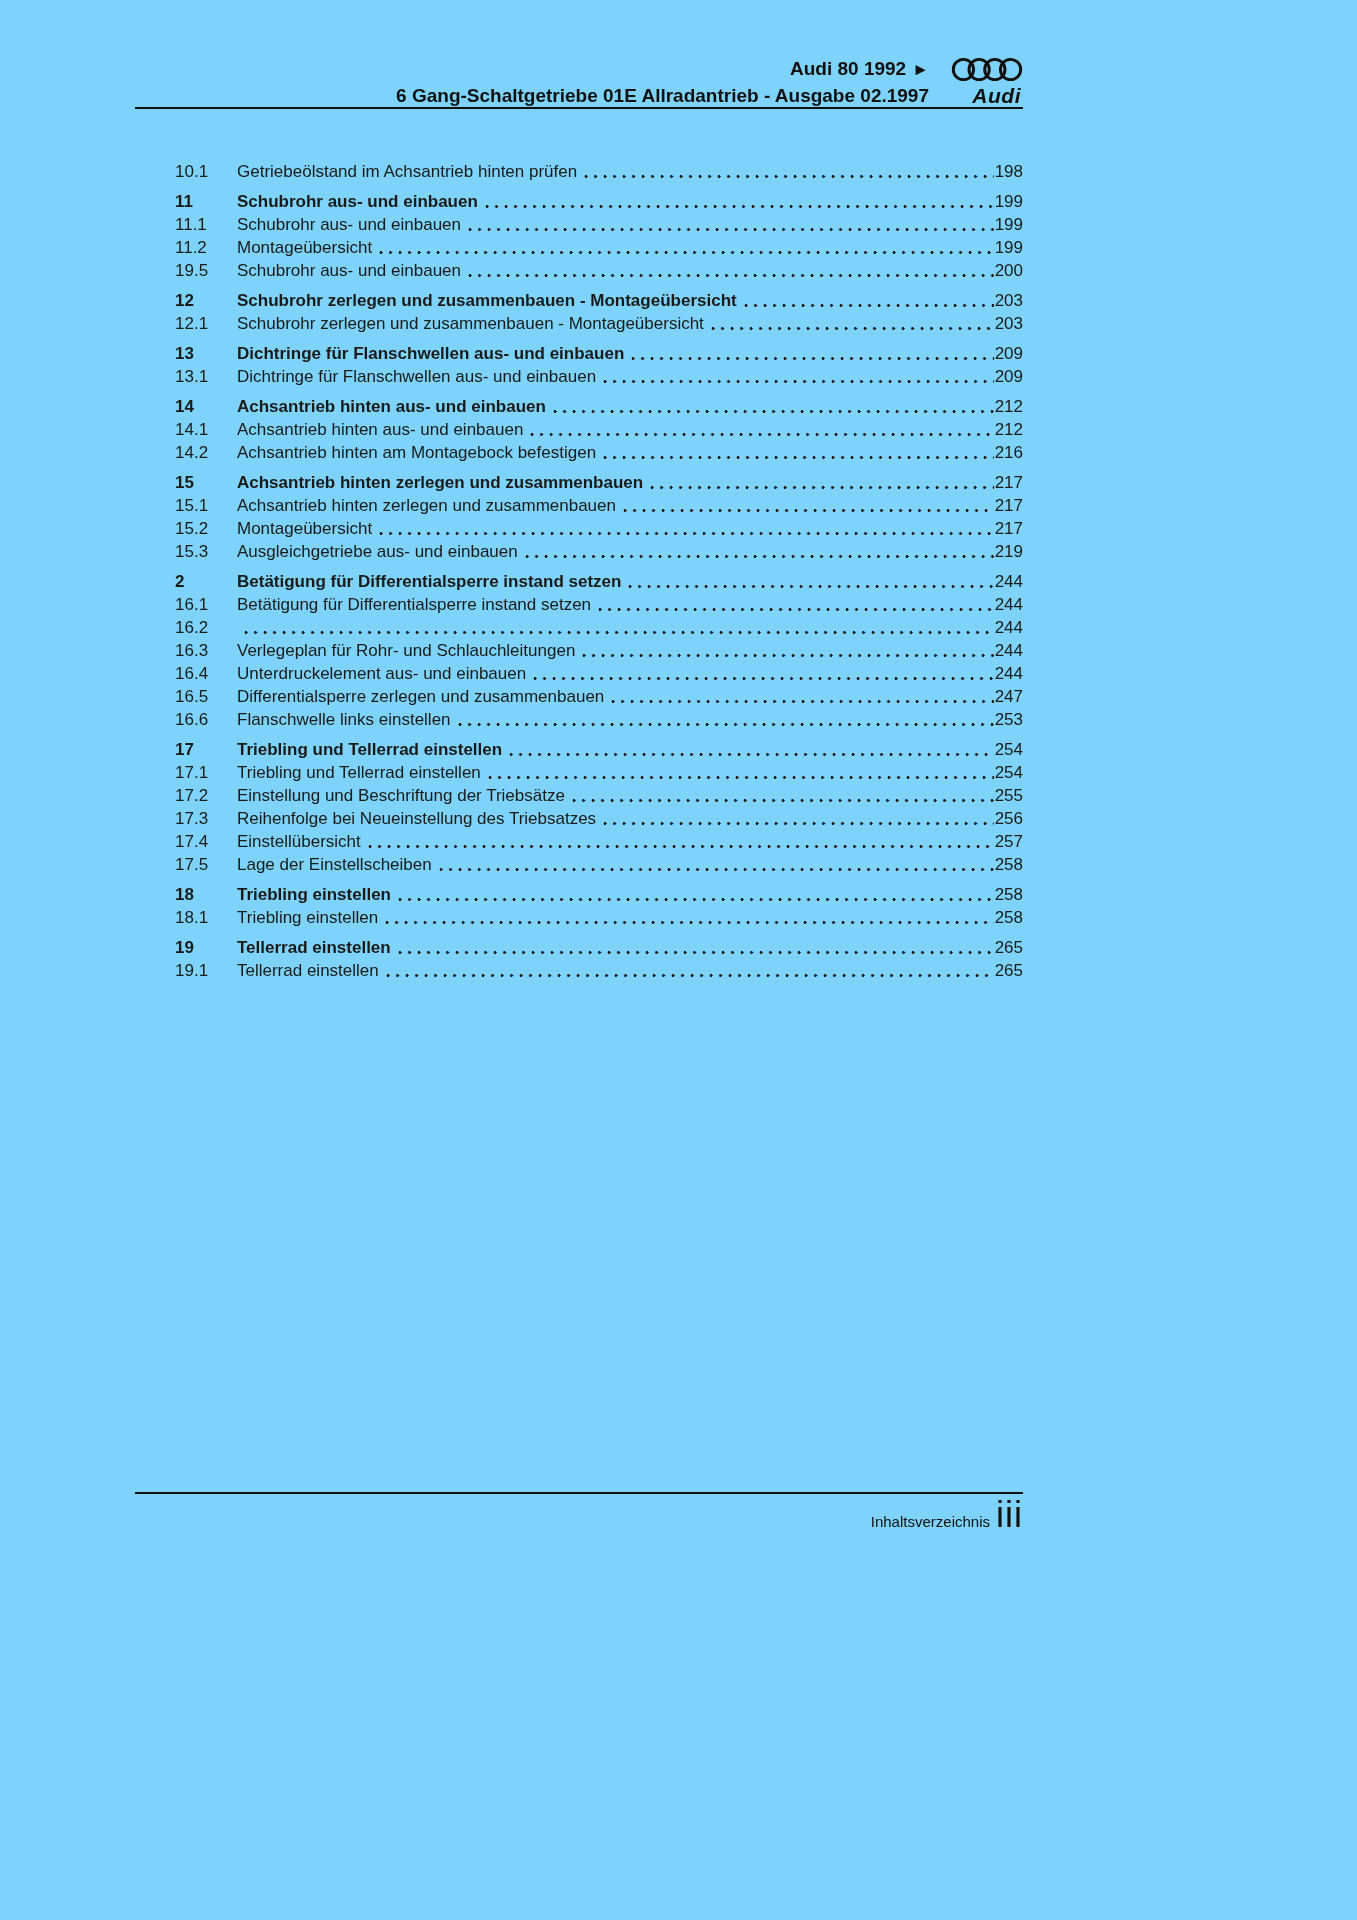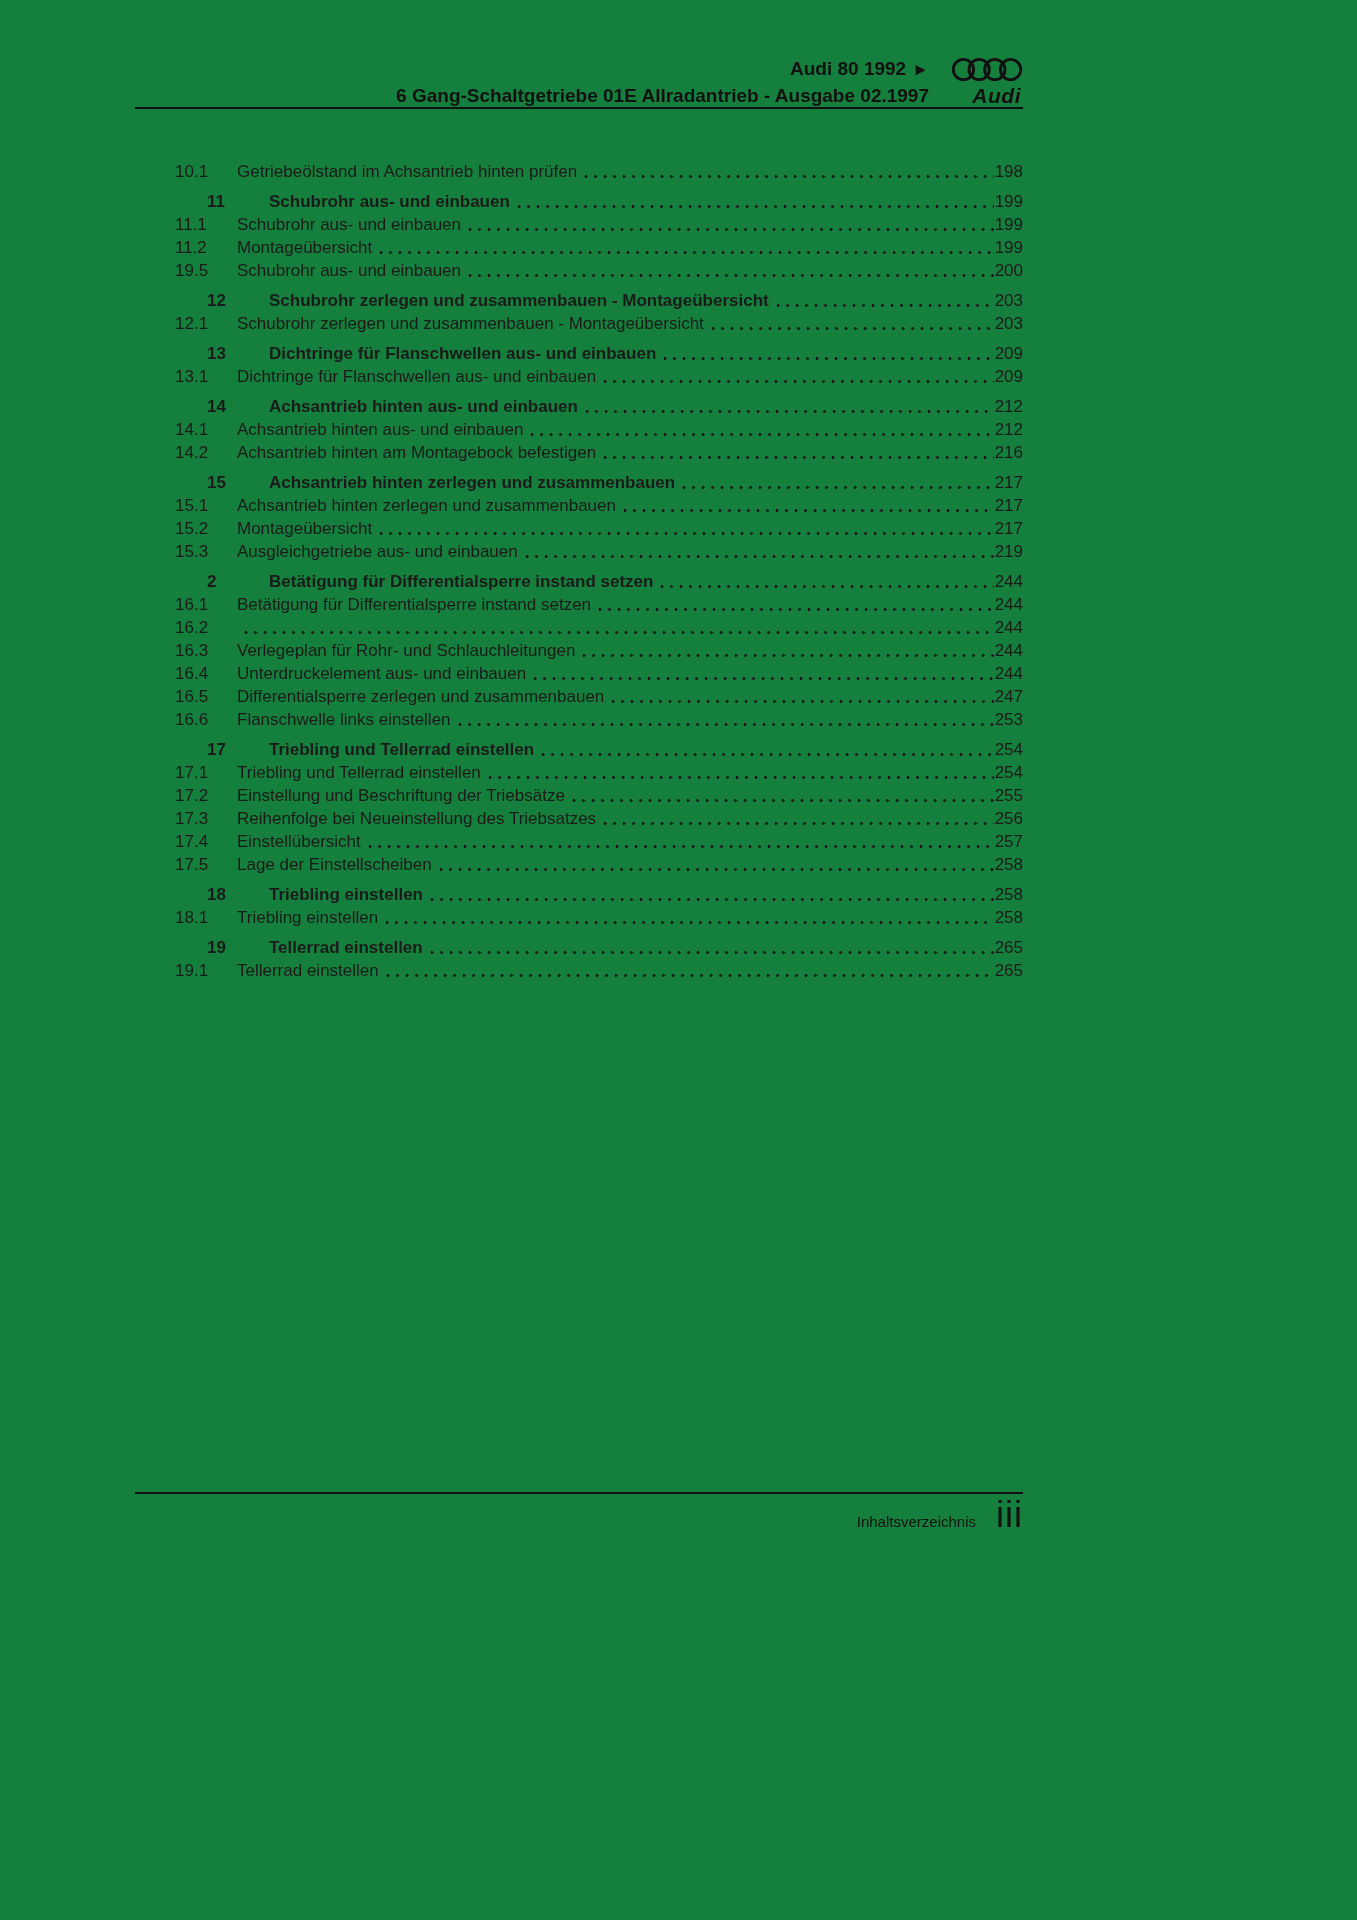--- a/index.html
+++ b/index.html
@@ -4,21 +4,21 @@
 <style>
   html, body {
     margin: 0;
     padding: 0;
     background: #ffffff;
   }
   .page {
     position: relative;
     width: 1357px;
     height: 1920px;
-    background: #15803d;
+    background: #7dd3fc;
     font-family: "Liberation Sans", sans-serif;
     color: #1a1a1a;
     overflow: hidden;
   }
 
   
   .header {
     position: absolute;
     top: 56px;
     left: 135px;
@@ -76,21 +76,21 @@
     box-sizing: border-box;
     padding-left: 40px;
   }
   .row {
     display: flex;
     align-items: baseline;
     font-size: 17px;
     line-height: 23px;
     white-space: nowrap;
   }
-  .row.bold { margin-top: 7px; margin-left: 32px; }
+  .row.bold { margin-top: 7px; }
   .row.bold .num,
   .row.bold .title,
   .row.bold .page { font-weight: 700; }
   .num {
     flex: 0 0 62px;
   }
   .title {
     flex: 0 0 auto;
   }
   .leader {
@@ -111,21 +111,21 @@
   
   .footer-rule { top: 1492px; }
   .footer {
     position: absolute;
     top: 1500px;
     left: 135px;
     width: 888px;
     display: flex;
     justify-content: flex-end;
     align-items: baseline;
-    gap: 20px;
+    gap: 6px;
   }
   .footer-label { font-size: 15px; color: #111; }
   .footer-page {
     font-size: 36px;
     color: #111;
     letter-spacing: 1px;
     line-height: 30px;
   }
 </style>
 </head>

